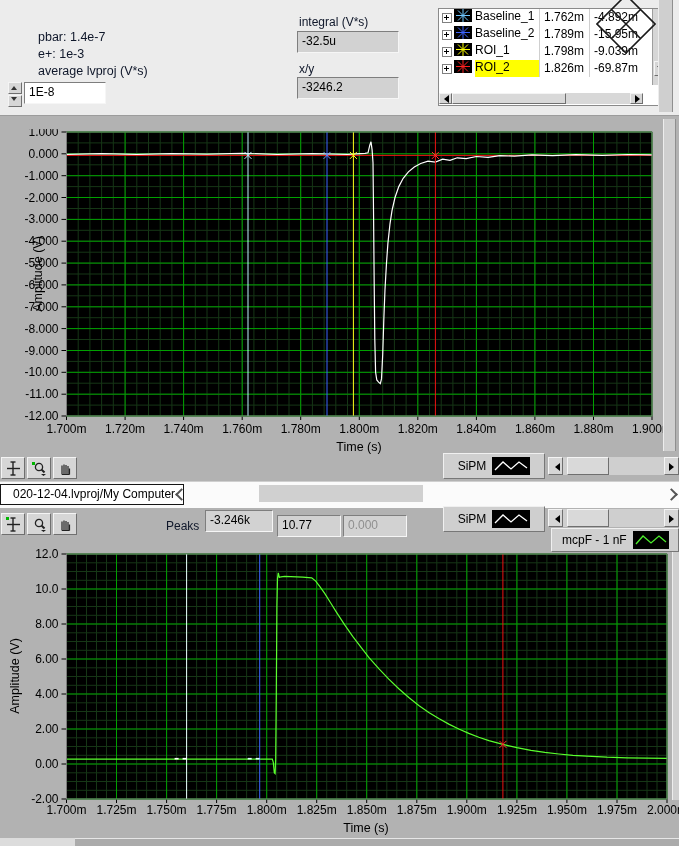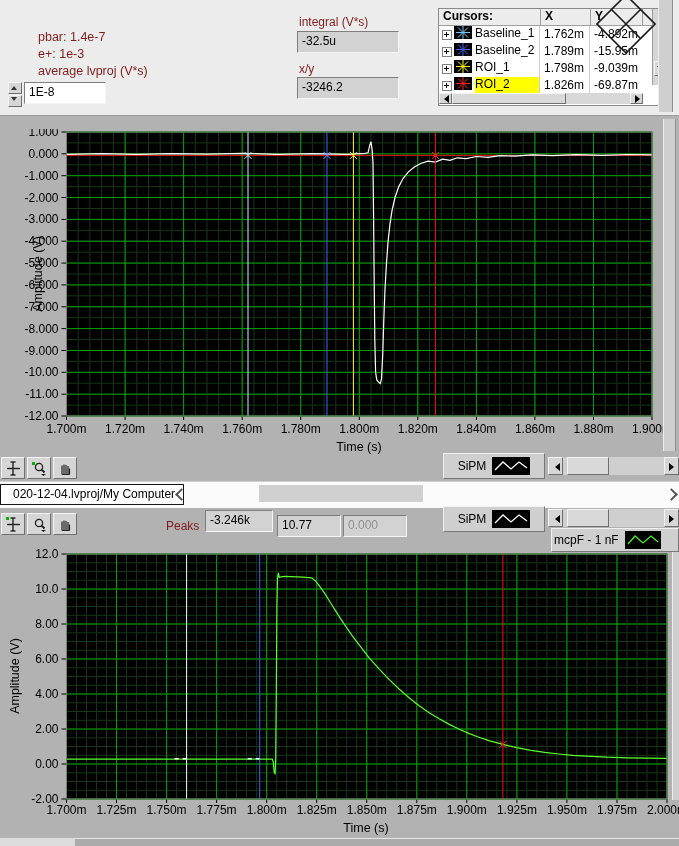--- a/index.html
+++ b/index.html
@@ -1,19 +1,19 @@
 <!DOCTYPE html>
 <html><head>
 <meta charset="utf-8">
 <style>
   html,body{margin:0;padding:0}
   body{width:679px;height:846px;position:relative;overflow:hidden;
        font-family:"Liberation Sans",sans-serif;background:#ececec;color:#000}
   .abs{position:absolute}
-  .txt{position:absolute;font-size:12.5px;color:#7f1d1d;white-space:nowrap}
+  .txt{position:absolute;font-size:12.5px;color:#0f172a;white-space:nowrap}
   .sec{position:absolute;left:0;width:679px;background:#b2b2b2}
   #sec1{top:115px;height:366px;border-top:1px solid #9c9c9c}
   #sec2{top:508px;height:338px}
   svg{position:absolute;display:block}
   svg text{font-family:"Liberation Sans",sans-serif;font-size:12px;fill:#000}
   svg .axt{font-size:12.5px}
   .field{position:absolute;background:#d2d2d2;border:1px solid;border-color:#7e7e7e #f6f6f6 #f6f6f6 #7e7e7e;
          font-size:12px;line-height:19px;padding:0 4px;height:20px;overflow:hidden}
   .whitefield{background:#fff;border:1px solid;border-color:#7e7e7e #f6f6f6 #f6f6f6 #7e7e7e;
          font-size:12px;line-height:19px;padding:0 4px;height:20px;position:absolute}
@@ -79,25 +79,20 @@
       </div>
   </div>
   <div class="whitefield" style="left:24px;top:82px;width:72px">1E-8</div>
 
   <div class="txt" style="left:299px;top:15px;font-size:12px">integral (V*s)</div>
   <div class="field" style="left:297px;top:31px;width:92px">-32.5u</div>
   <div class="txt" style="left:299px;top:62px;font-size:12px">x/y</div>
   <div class="field" style="left:297px;top:77px;width:92px">-3246.2</div>
 
   <div id="cursor-panel">
-    <div class="chead">
-      <span class="ch-name">Cursors:</span>
-      <span class="ch-x">X</span>
-      <span class="ch-y">Y</span>
-    </div>
     <div>
         <div class="crow">
           <span class="cexp">
             <i class="bx"></i>
             <i class="ph"></i>
             <i class="pv"></i>
           </span>
           <span class="cic">
             <svg width="18" height="13">
               <g stroke="#6fc7ff" stroke-width="1">
@@ -640,21 +635,21 @@
   <div class="hscroll" style="left:548px;top:1px;width:131px">
     <div class="sbtn" style="width:15px;height:18px">
         <i class="tri-l" style="top:5px;left:2px"></i>
       </div>
     <div class="hthumb" style="width:40px;height:16px;margin-left:4px"></div>
     <div class="sbtn" style="width:15px;height:18px;margin-left:auto">
         <i class="tri-r" style="top:5px;left:4px"></i>
       </div>
   </div>
 
-  <div class="legend" style="left:551px;top:20px;width:128px;height:24px;justify-content:flex-start;padding-left:2px;box-sizing:border-box">
+  <div class="legend" style="left:551px;top:20px;width:128px;height:24px;justify-content:flex-start;padding-left:10px;box-sizing:border-box">
     <span>mcpF - 1 nF</span>
     <span class="licon" style="width:36px">
       <svg width="36" height="18">
           <polyline points="3,13 10,5 18,12 26,5 33,11" fill="none" stroke="#4ded2c" stroke-width="1.3"></polyline>
         </svg>
     </span>
   </div>
 
   <div class="ridge" style="left:672px;top:40px;width:7px;height:252px"></div>
 

